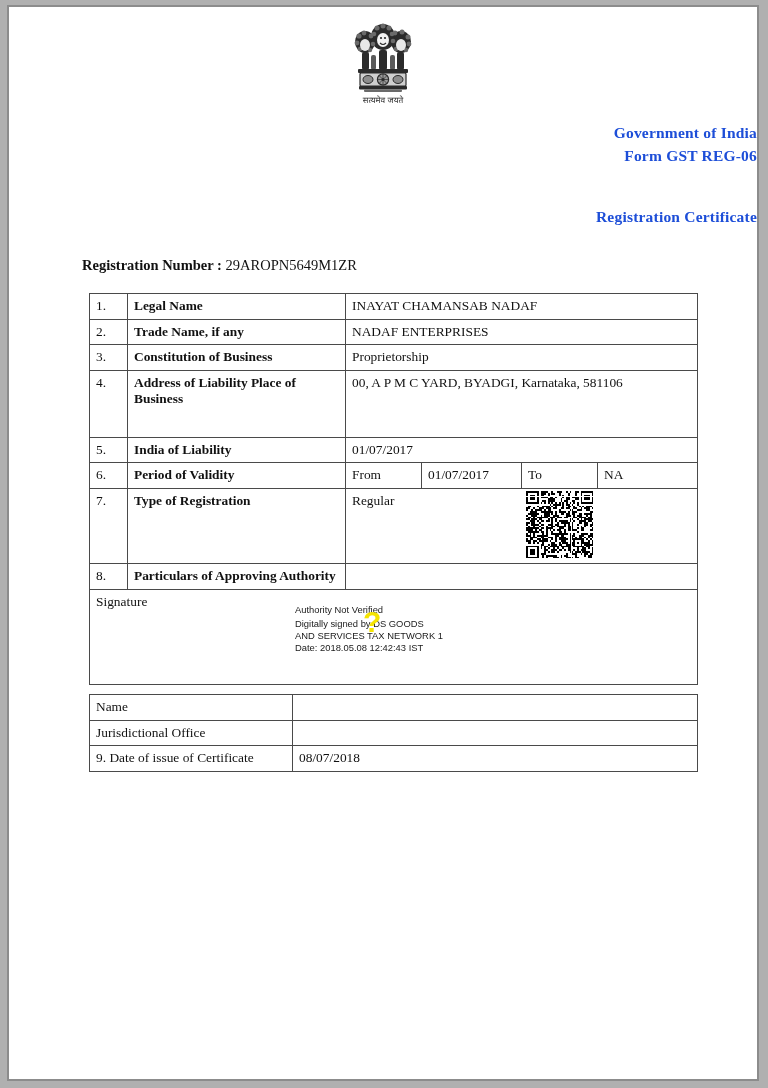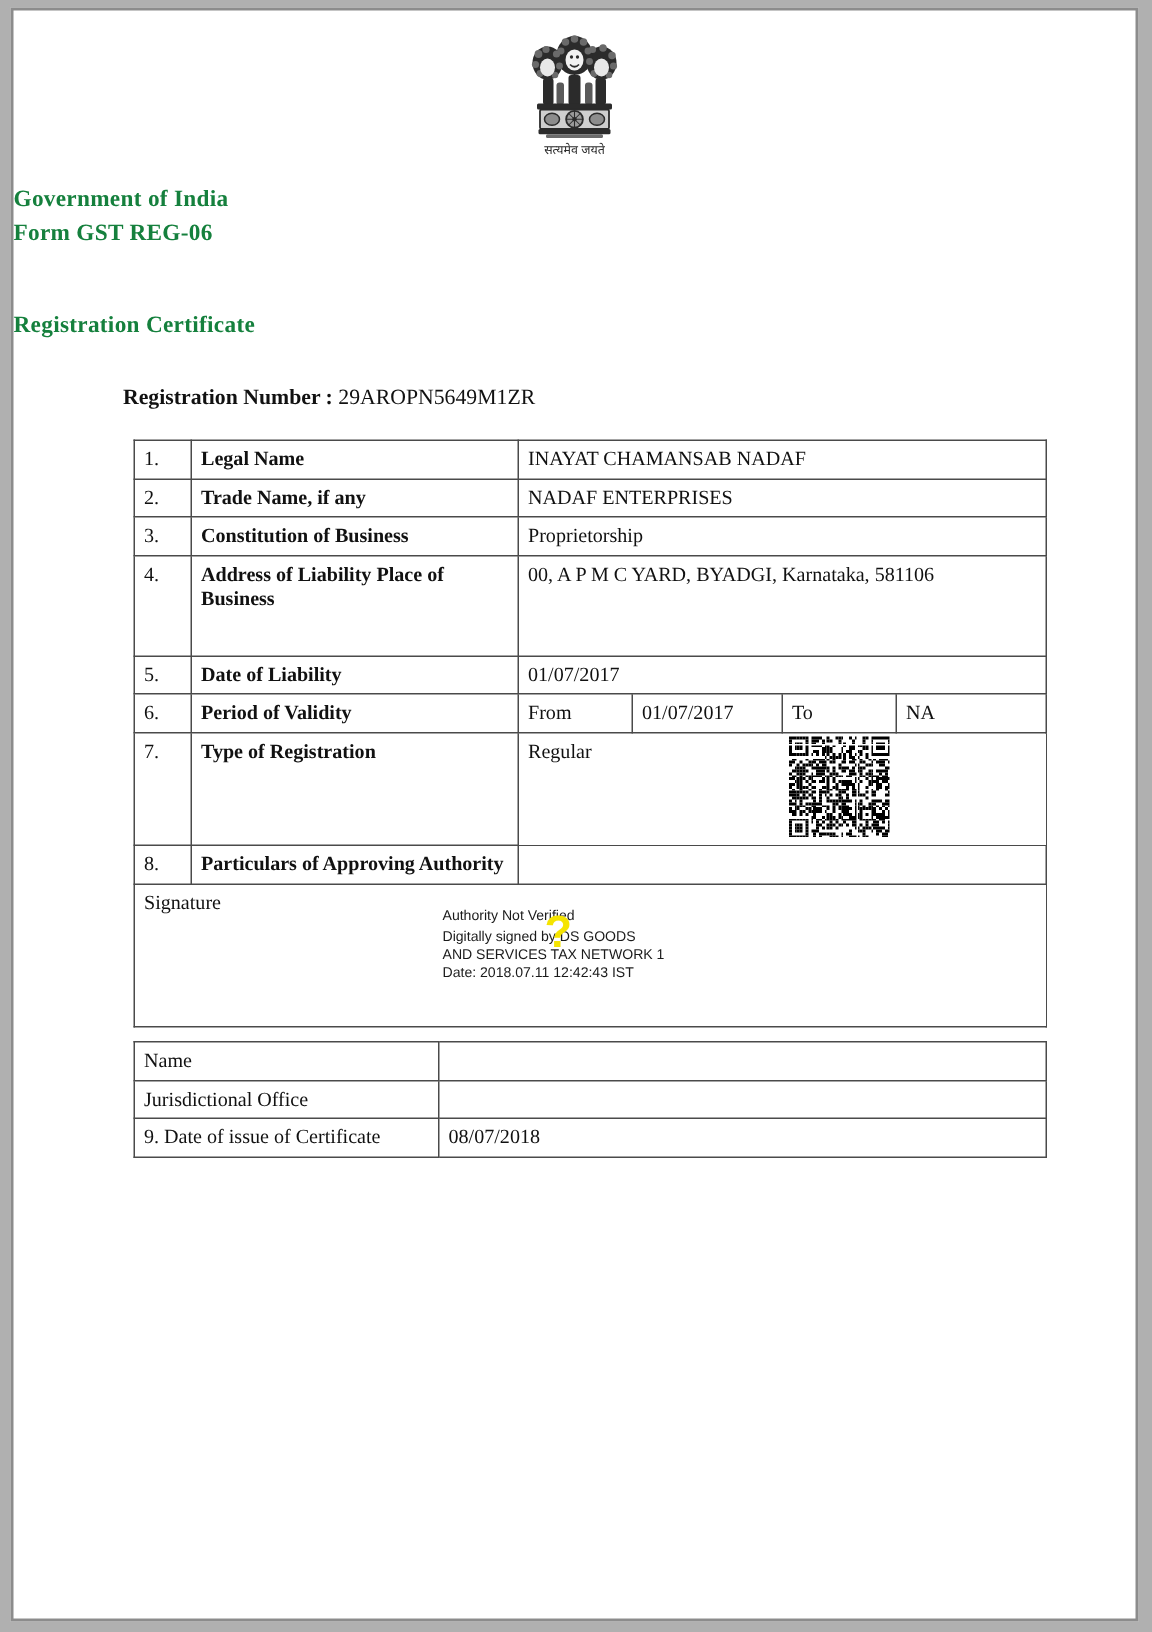--- a/index.html
+++ b/index.html
@@ -33,22 +33,22 @@
     width: 100%;
     text-align: center;
   }
   .emblem-wrap svg { display: inline-block; }
 
   
   .hdr {
     position: absolute;
     left: 0;
     width: 100%;
-    text-align: left;
-    color: #15803d;
+    text-align: right;
+    color: #1d4ed8;
   }
   .hdr-gov      { top: 117px;  font-size: 15.5px; font-weight: bold; letter-spacing: .2px;}
   .hdr-form     { top: 140px;  font-size: 15.5px; font-weight: bold; letter-spacing: .2px;}
   .hdr-rule     { top: 163px;  font-size: 13.5px; font-style: italic; }
   .hdr-regcert  { top: 201px;  font-size: 15.5px; font-weight: bold; letter-spacing: .2px;}
 
   
   .regnum {
     position: absolute;
     left: 73px;
@@ -236,21 +236,21 @@
         <td class="lbl">Constitution of Business</td>
         <td class="val" colspan="4">Proprietorship</td>
       </tr>
       <tr>
         <td class="num">4.</td>
         <td class="lbl" style="height:58px">Address of Liability Place of Business</td>
         <td class="val" colspan="4">00, A P M C YARD, BYADGI, Karnataka, 581106</td>
       </tr>
       <tr>
         <td class="num">5.</td>
-        <td class="lbl">Date of Liability</td>
+        <td class="lbl">India of Liability</td>
         <td class="val" colspan="4">01/07/2017</td>
       </tr>
       <tr>
         <td class="num">6.</td>
         <td class="lbl">Period of Validity</td>
         <td class="val">From</td>
         <td class="val">01/07/2017</td>
         <td class="val">To</td>
         <td class="val">NA</td>
       </tr>
@@ -1013,21 +1013,21 @@
         <td class="val" colspan="4"></td>
       </tr>
       <tr>
         <td id="sig-cell" colspan="6">
           <span class="sig-word">Signature</span>
           <span class="sig-block">
             <span class="sig-qmark">?</span>
             <div class="sig-line1">Authority Not Verified</div>
             <div>Digitally signed by DS GOODS</div>
             <div>AND SERVICES TAX NETWORK 1</div>
-            <div>Date: 2018.07.11 12:42:43 IST</div>
+            <div>Date: 2018.05.08 12:42:43 IST</div>
           </span>
         </td>
       </tr>
     </tbody>
   </table>
 
   <table class="tbl" id="bottom-table">
     <colgroup>
         <col style="width:203px">
         <col style="width:405px">

